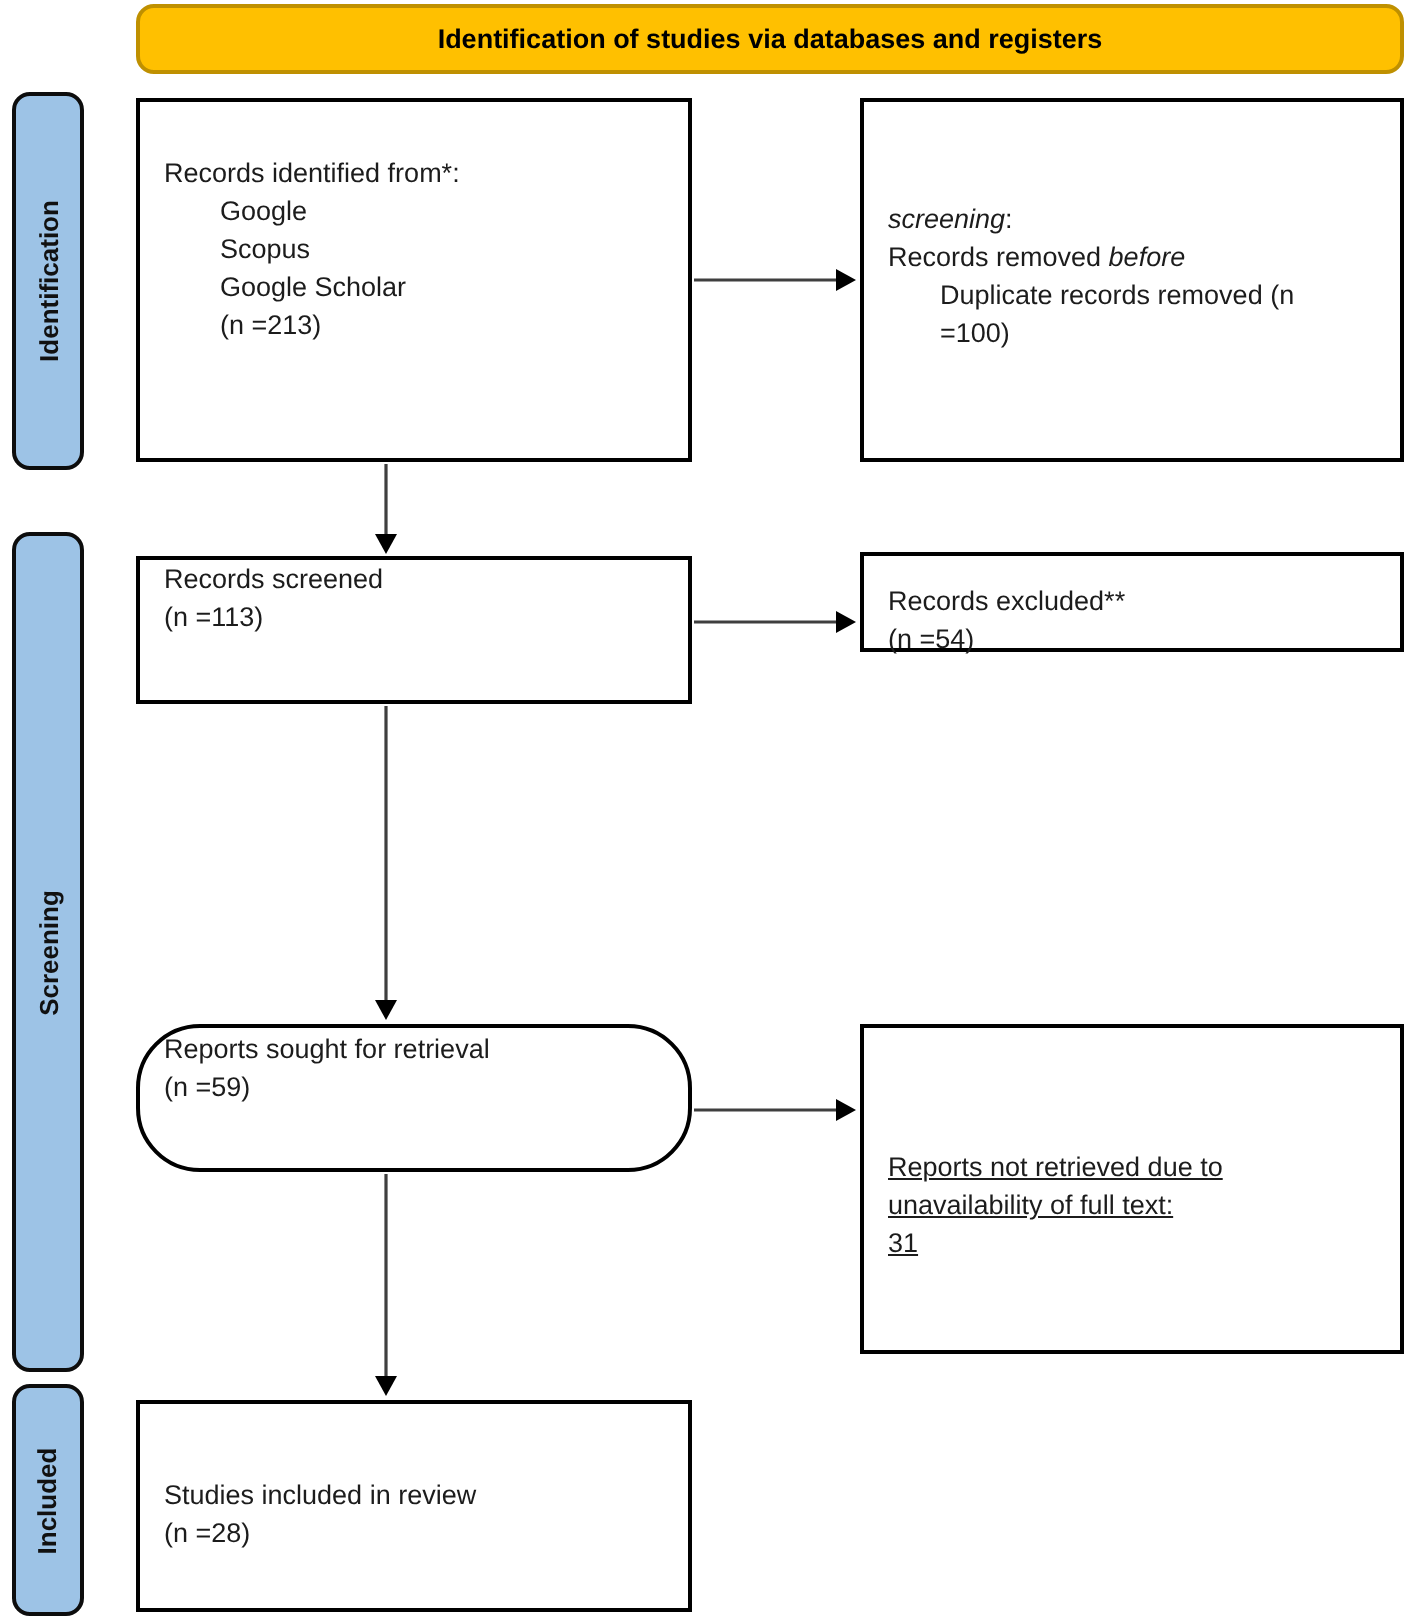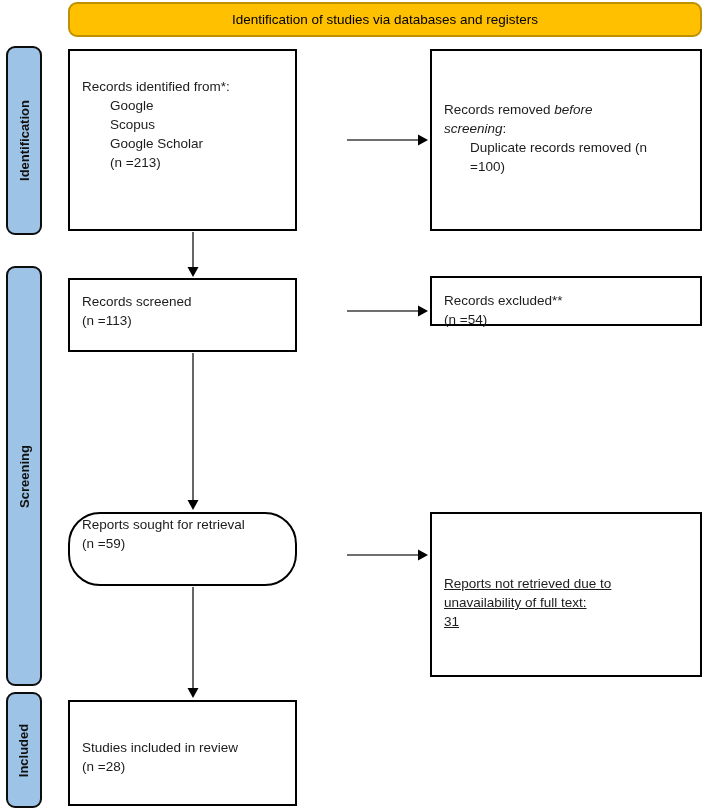--- a/index.html
+++ b/index.html
@@ -20,21 +20,21 @@
   .banner {
     position: absolute;
     left: 68px; top: 2px;
     width: 634px; height: 35px;
     background: var(--banner-fill, #FFC000);
     border: 2px solid var(--banner-border, #BF9000);
     border-radius: 9px;
     display: flex; align-items: center; justify-content: center;
   }
   .banner span {
-    font-size: 13.5px; font-weight: normal; color: #000;
+    font-size: 13.5px; font-weight: bold; color: #000;
   }
 
   
   .tab {
     position: absolute;
     left: 6px; width: 36px;
     background: var(--stage-fill, #9DC3E6);
     border: 2px solid #0d0d0d;
     border-radius: 9px;
     display: flex; align-items: center; justify-content: center;
@@ -51,25 +51,25 @@
   
   .box {
     position: absolute;
     background: #fff;
     border: 2px solid var(--box-border, #000);
     font-size: 13.5px;
     line-height: 19px;
     padding-left: 12px;
     padding-right: 8px;
   }
-  .box-l { left: 68px; width: 229px; }
+  .box-l { left: 68px; width: 278px; }
   .box-r { left: 430px; width: 272px; }
   .box-identified    { top: 49px;  height: 182px; padding-top: 26px; }
   .box-removed       { top: 49px;  height: 182px; padding-top: 49px; }
-  .box-screened      { top: 278px; height: 74px;  padding-top: 12px; }
+  .box-screened      { top: 278px; height: 74px;  }
   .box-excluded      { top: 276px; height: 50px;  padding-top: 13px; }
   .box-sought        { top: 512px; height: 74px;  padding-top: 1px; border-radius: 32px; }
   .box-notretrieved  { top: 512px; height: 165px; padding-top: 60px; text-decoration: underline; }
   .box-included      { top: 700px; height: 106px; padding-top: 36px; }
 
   .box .line { white-space: nowrap; }
   .box-l .indent { margin-left: 28px; }
   .box-r .indent { margin-left: 26px; }
   .italic { font-style: italic; }
 
@@ -101,22 +101,22 @@
 
   <div class="box box-l box-identified">
     <div class="line">Records identified from*:</div>
     <div class="line indent">Google</div>
     <div class="line indent">Scopus</div>
     <div class="line indent">Google Scholar</div>
     <div class="line indent">(n =213)</div>
   </div>
 
   <div class="box box-r box-removed">
+    <div class="line"><span class="italic">screening</span><span>:</span></div>
     <div class="line"><span>Records removed </span><span class="italic">before</span></div>
-    <div class="line"><span class="italic">screening</span><span>:</span></div>
     <div class="line indent">Duplicate records removed (n</div>
     <div class="line indent">=100)</div>
   </div>
 
   <div class="box box-l box-screened">
     <div class="line">Records screened</div>
     <div class="line">(n =113)</div>
   </div>
 
   <div class="box box-r box-excluded">

